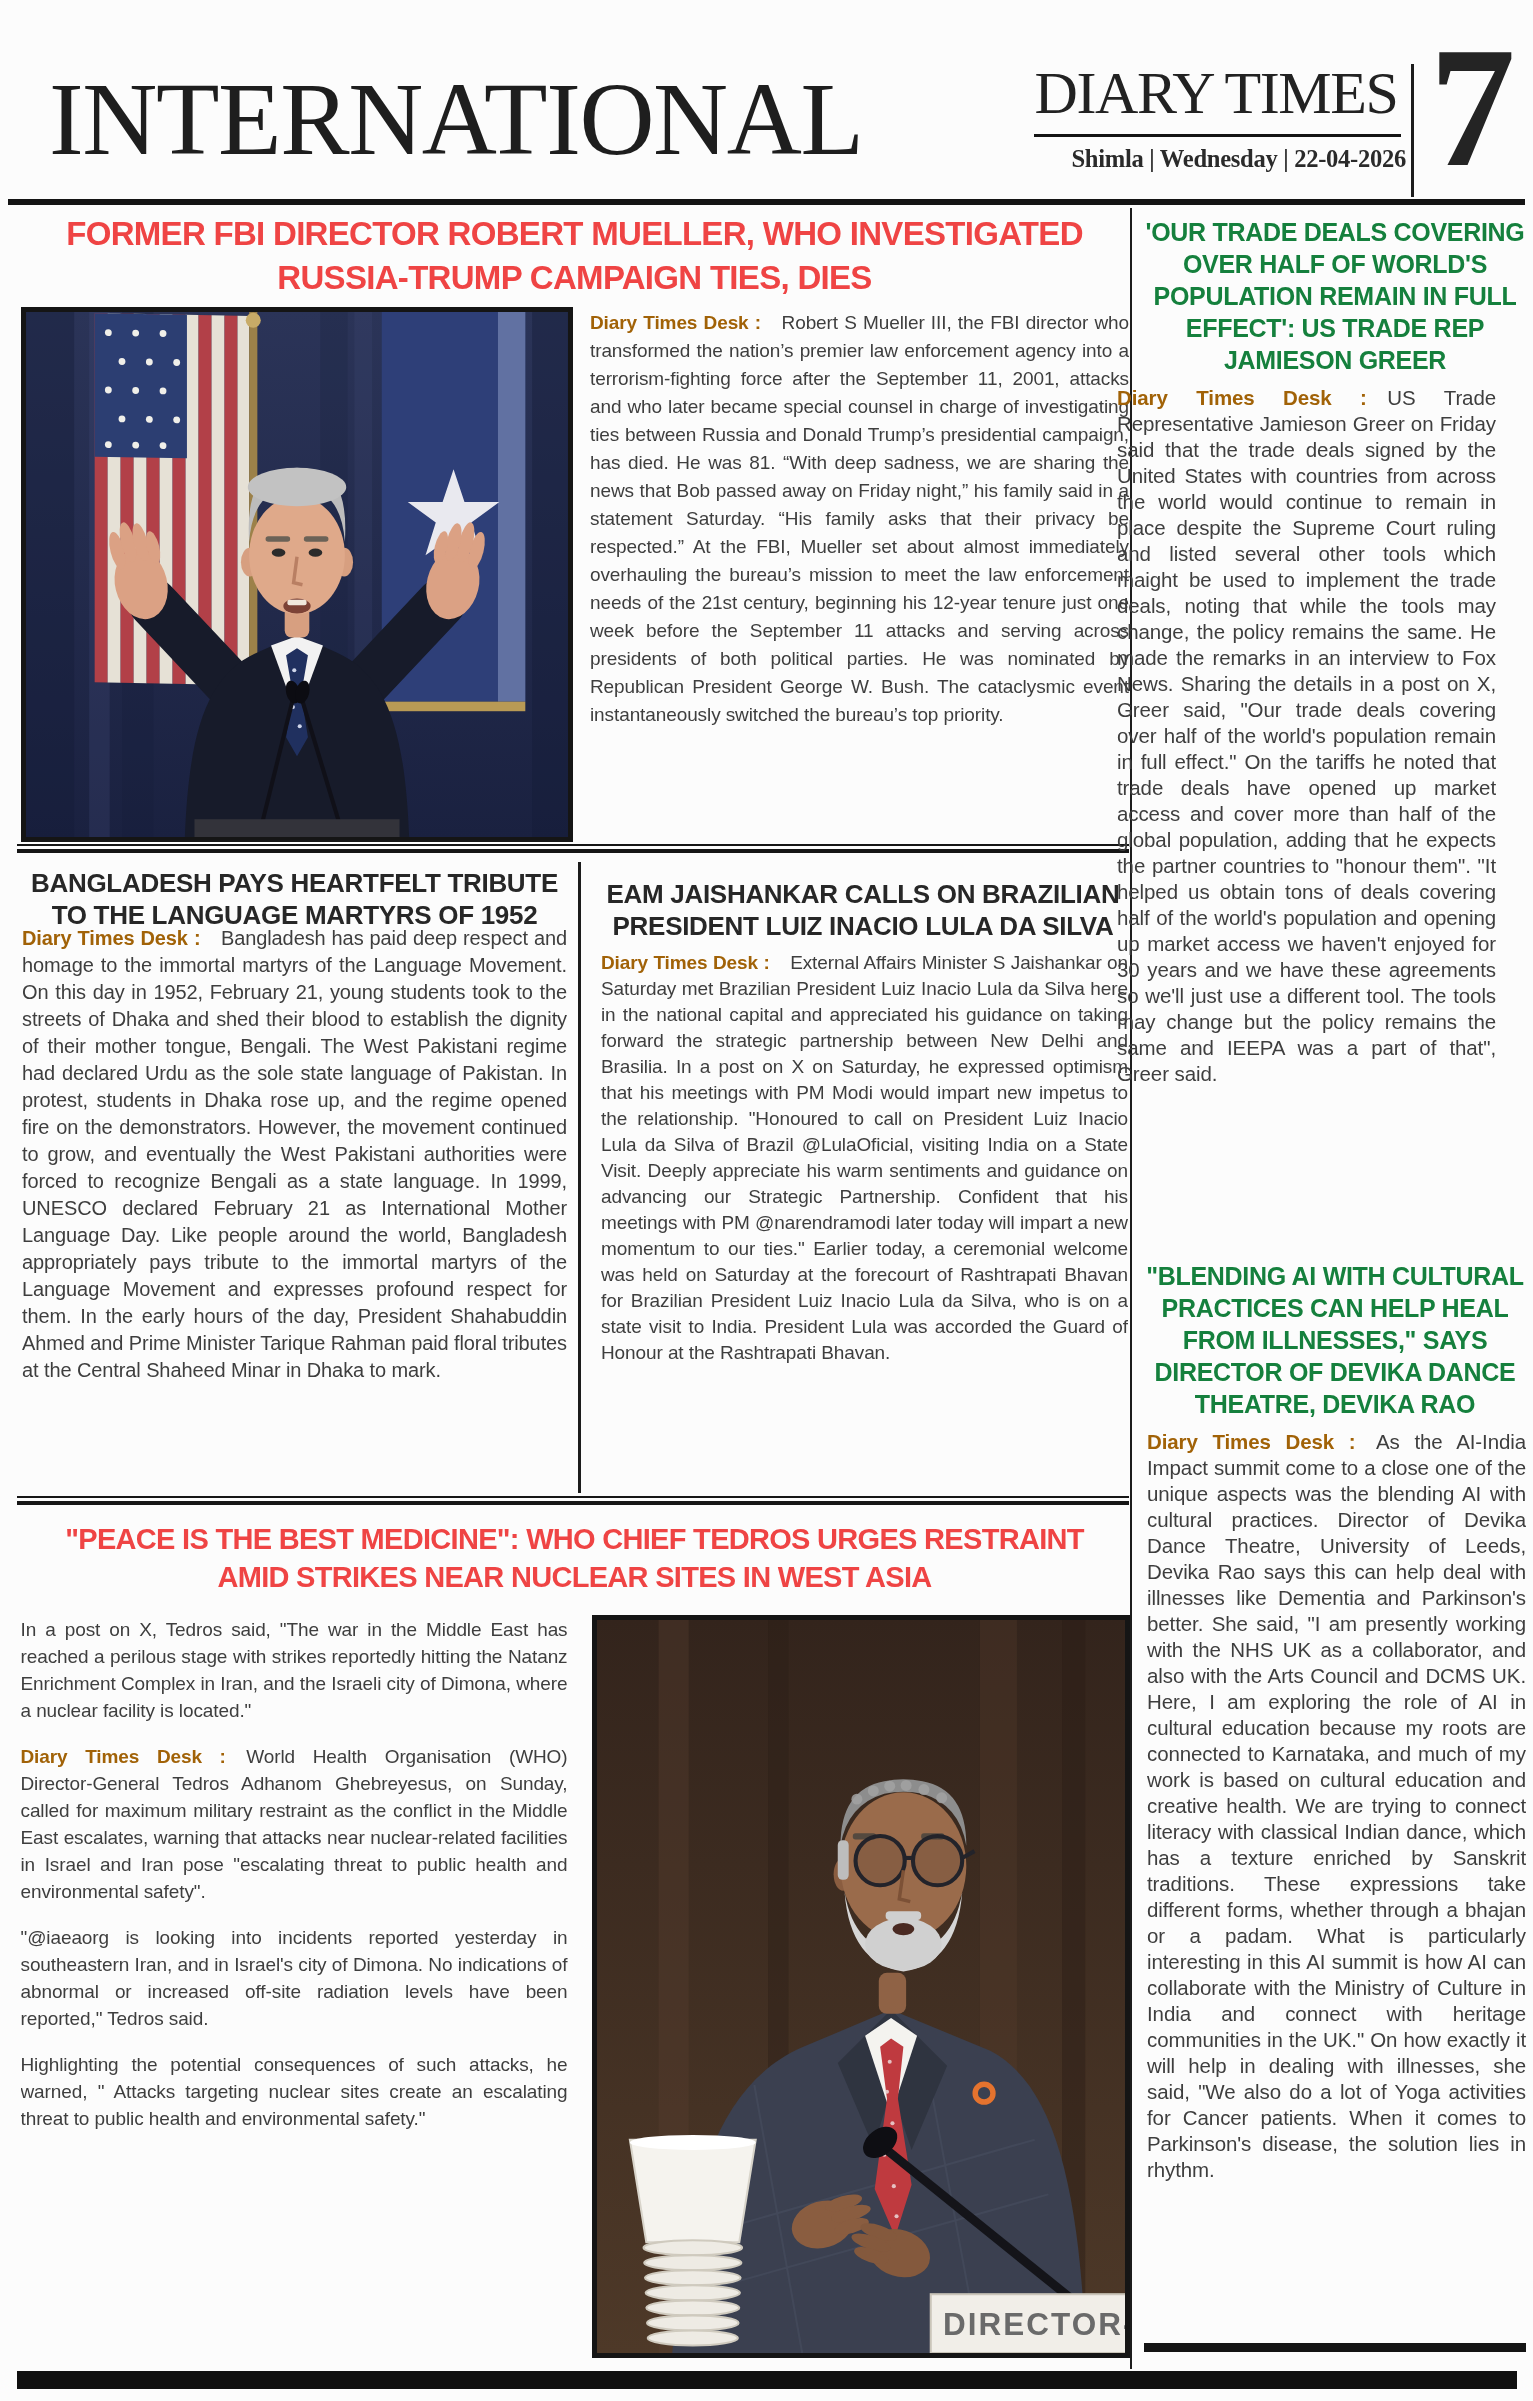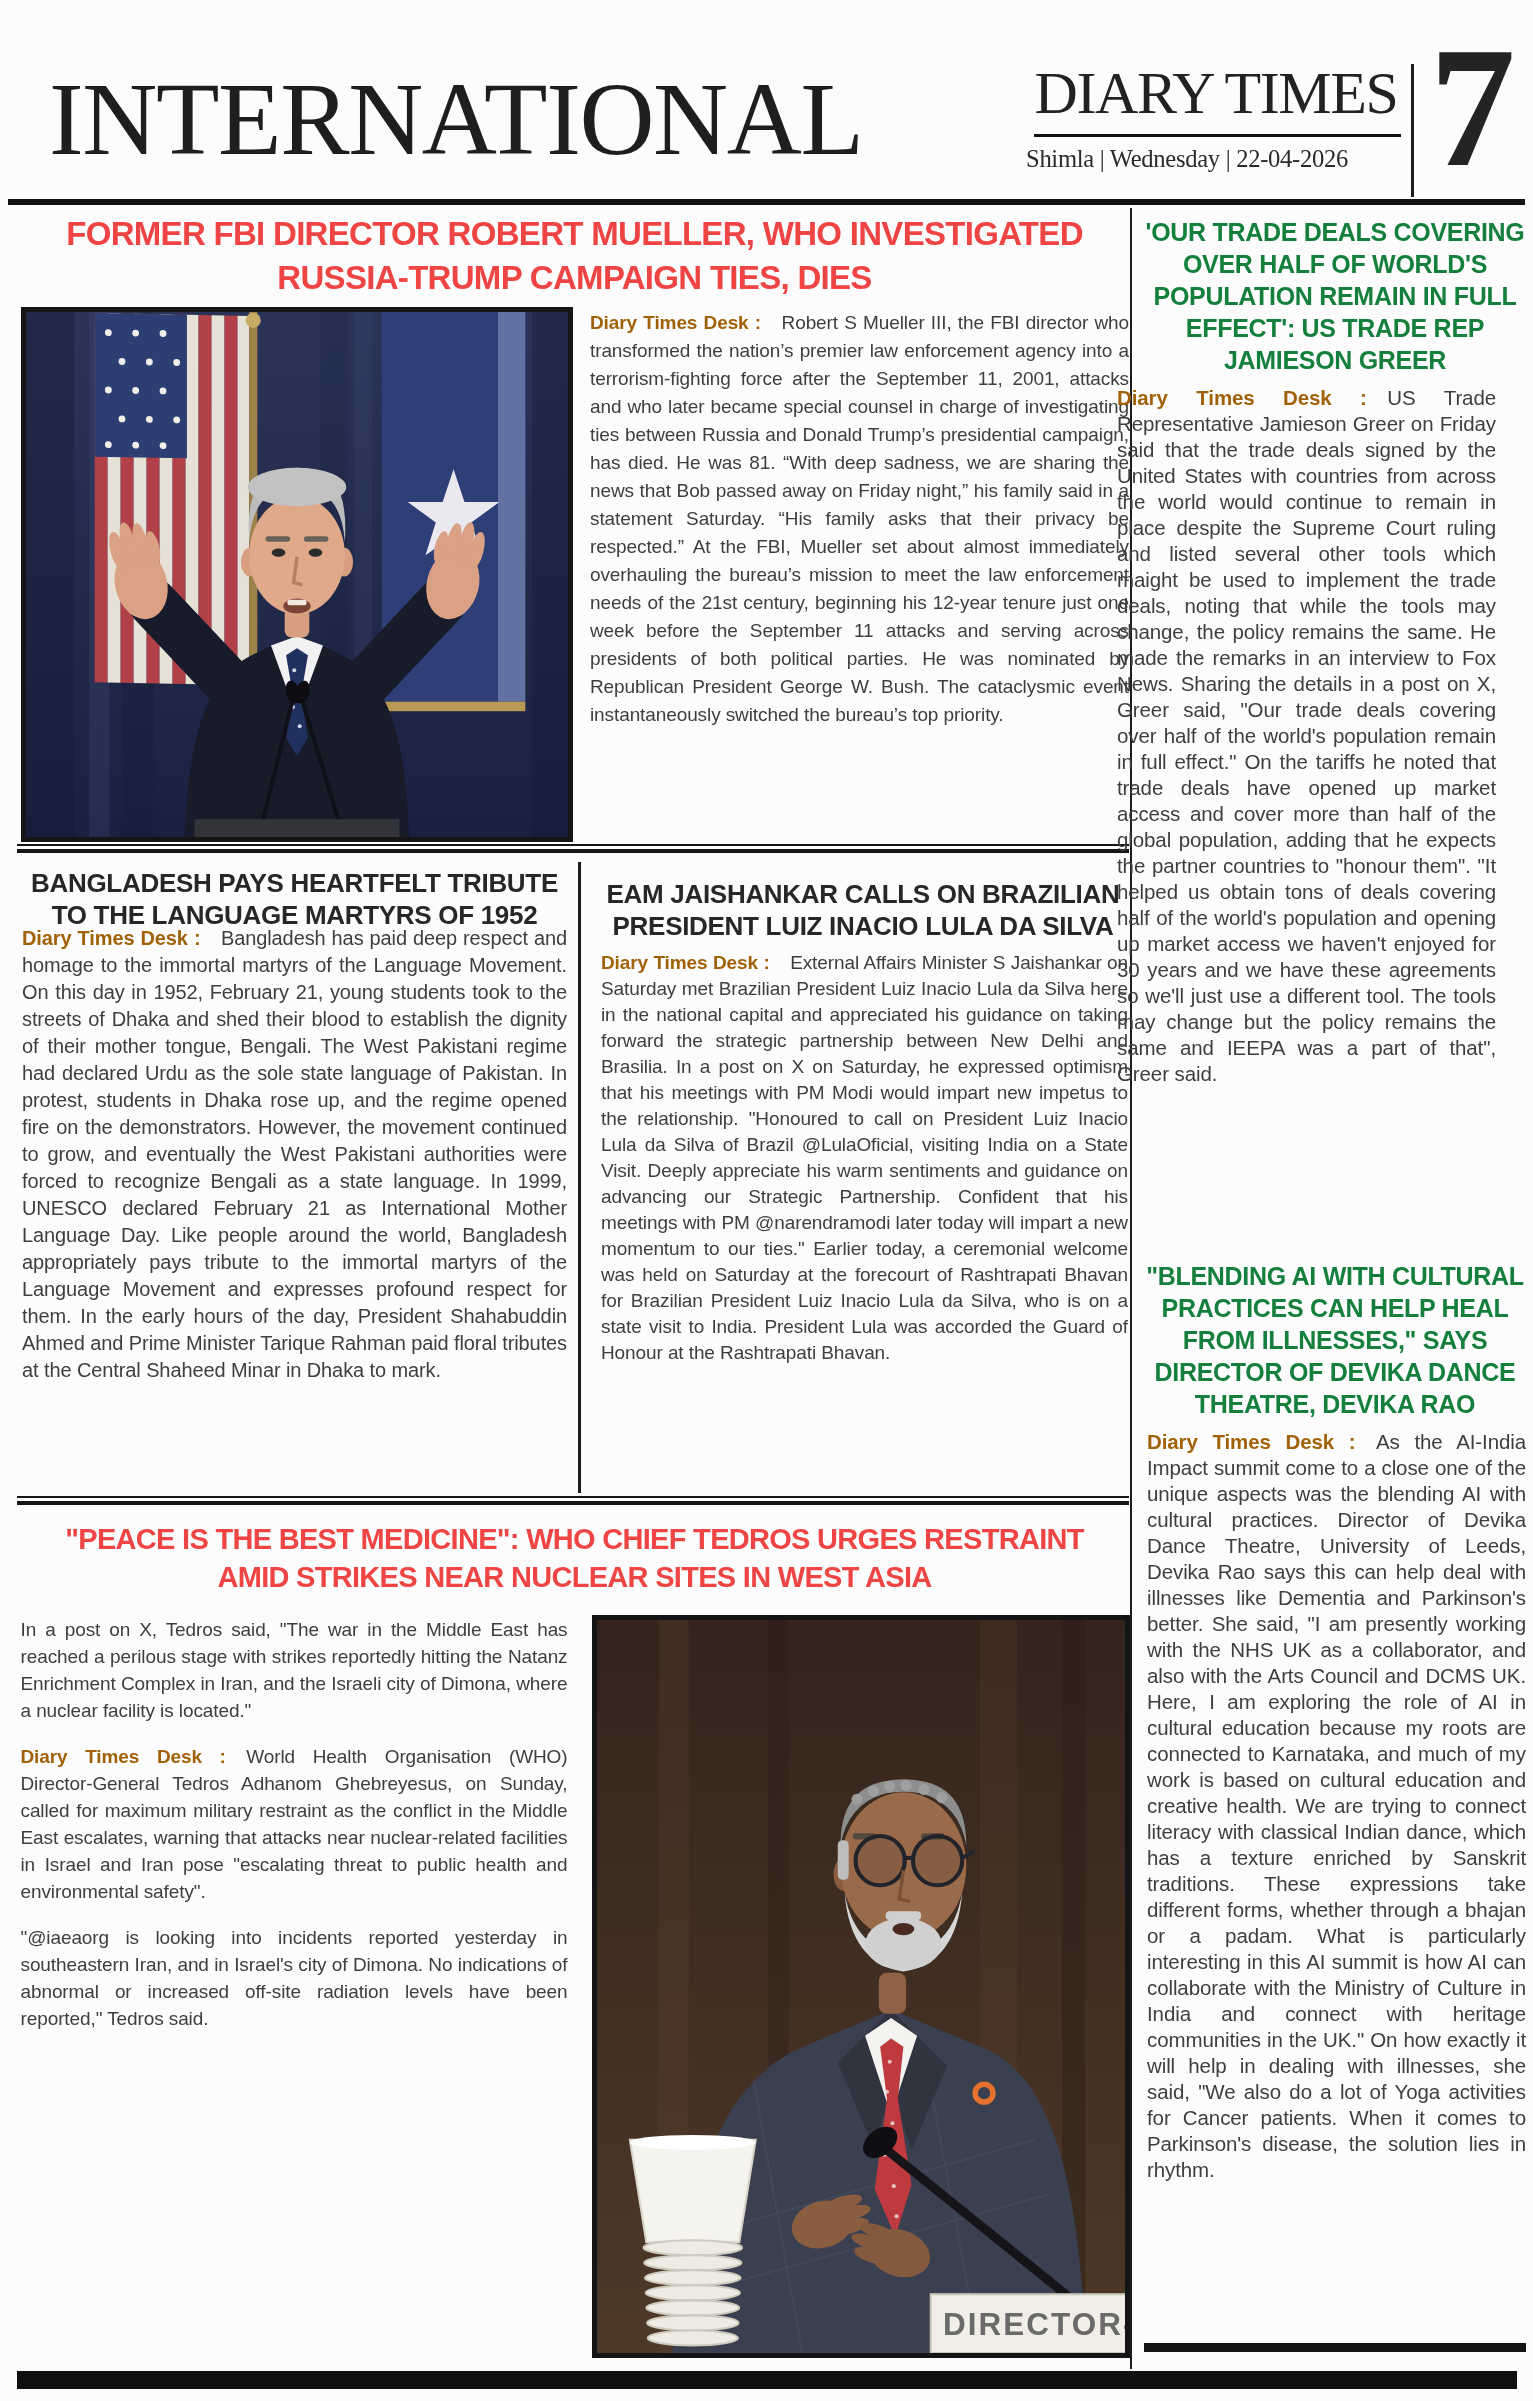--- a/index.html
+++ b/index.html
@@ -12,21 +12,21 @@
   .section-title{
     font-family:"Liberation Serif",serif;font-weight:400;color:#1e1e1e;
     font-size:104px;line-height:1;letter-spacing:-1.4px;white-space:nowrap;
   }
   .paper-name{
     font-family:"Liberation Serif",serif;font-weight:400;color:#222;
     font-size:60px;line-height:1;letter-spacing:-1.4px;text-align:center;width:380px;
   }
   .dateline{
     font-family:"Liberation Serif",serif;font-size:24.6px;line-height:1.2;color:#2a2a2a;
-    text-align:left;width:380px;letter-spacing:-0.3px;
+    text-align:right;width:380px;letter-spacing:-0.3px;font-weight:bold;
   }
   .page-number{
     font-family:"Liberation Serif",serif;font-weight:700;color:#242424;
     font-size:172px;line-height:0.9;width:109px;text-align:center;
   }
   
   .rule{background:#141414}
   .rule-double{border-top:2.1px solid #161616;border-bottom:4.1px solid #161616;height:3.4px;background:transparent}
   .vline{background:#1c1c1c}
   
@@ -202,20 +202,21 @@
 </div>
 
 <div class="abs rule-double" style="left:17px;top:1496px;width:1112px"></div>
 
 <div class="abs hl-big hl-who" style="left:27px;top:1520px;width:1095px">"PEACE IS THE BEST MEDICINE": WHO CHIEF TEDROS URGES RESTRAINT AMID STRIKES NEAR NUCLEAR SITES IN WEST ASIA</div>
 
 <div class="abs body-text sz-who" style="left:20.5px;top:1616px;width:547px;height:724px">
   <p>In a post on X, Tedros said, "The war in the Middle East has reached a perilous stage with strikes reportedly hitting the Natanz Enrichment Complex in Iran, and the Israeli city of Dimona, where a nuclear facility is located."</p>
   <p><b class="desk">Diary Times Desk :</b><span>World Health Organisation (WHO) Director-General Tedros Adhanom Ghebreyesus, on Sunday, called for maximum military restraint as the conflict in the Middle East escalates, warning that attacks near nuclear-related facilities in Israel and Iran pose "escalating threat to public health and environmental safety".</span></p>
   <p>"@iaeaorg is looking into incidents reported yesterday in southeastern Iran, and in Israel's city of Dimona. No indications of abnormal or increased off-site radiation levels have been reported," Tedros said.</p>
+  <p>Highlighting the potential consequences of such attacks, he warned, " Attacks targeting nuclear sites create an escalating threat to public health and environmental safety."</p>
 </div>
 
 <div class="abs photo-frame" style="left:592px;top:1615px;width:528px;height:733px;background:#3a2a21">
   <svg width="528" height="733" viewBox="0 0 772 1072">
     <defs>
       <linearGradient id="g2" x1="0" y1="0" x2="0" y2="1">
         <stop offset="0" stop-color="#33241c"></stop>
           <stop offset="1" stop-color="#4e3928"></stop>
       </linearGradient>
     </defs>

